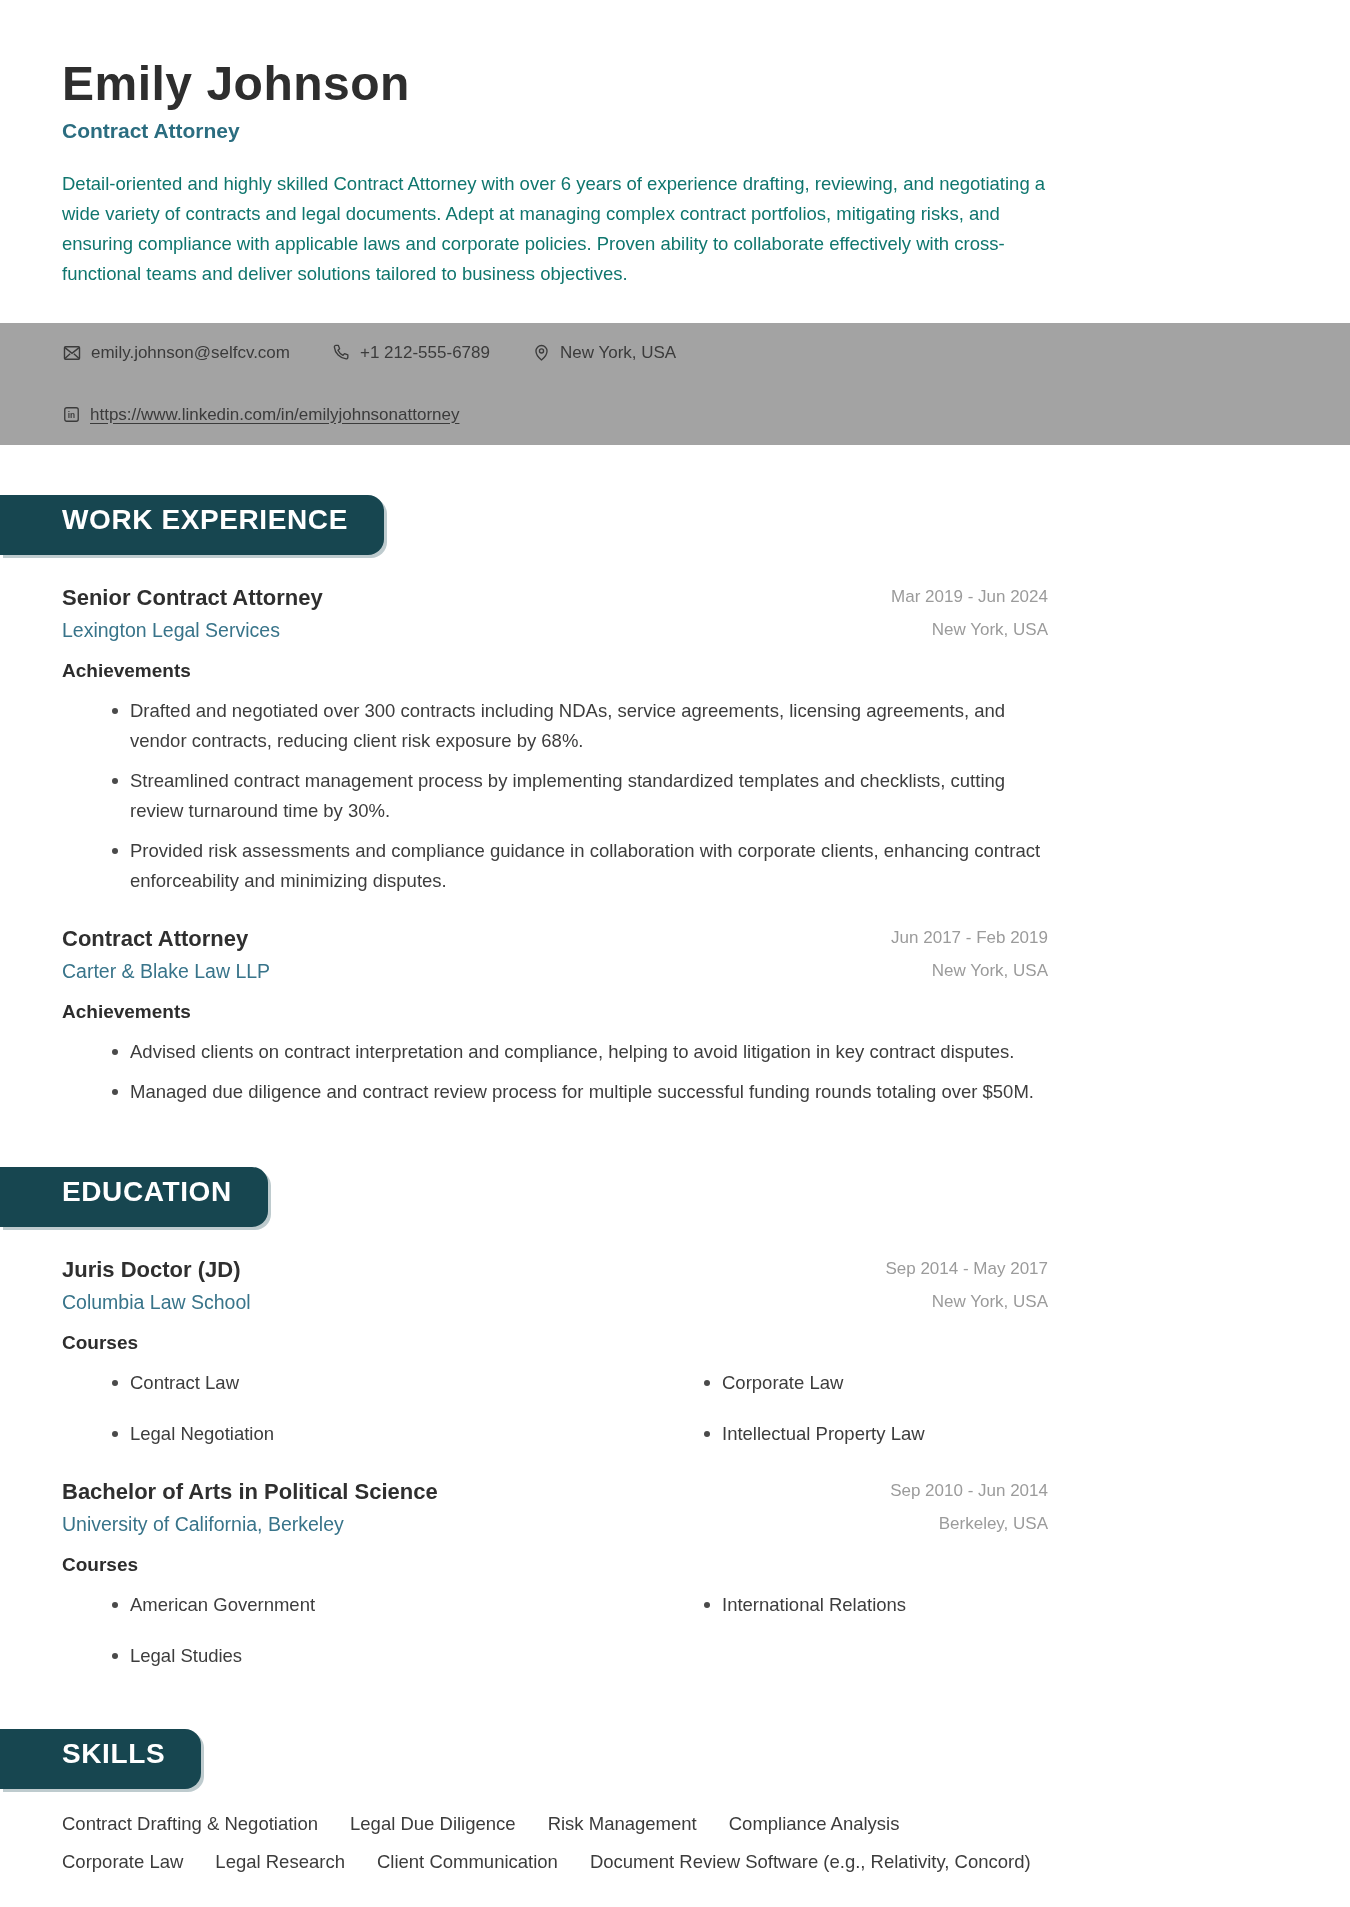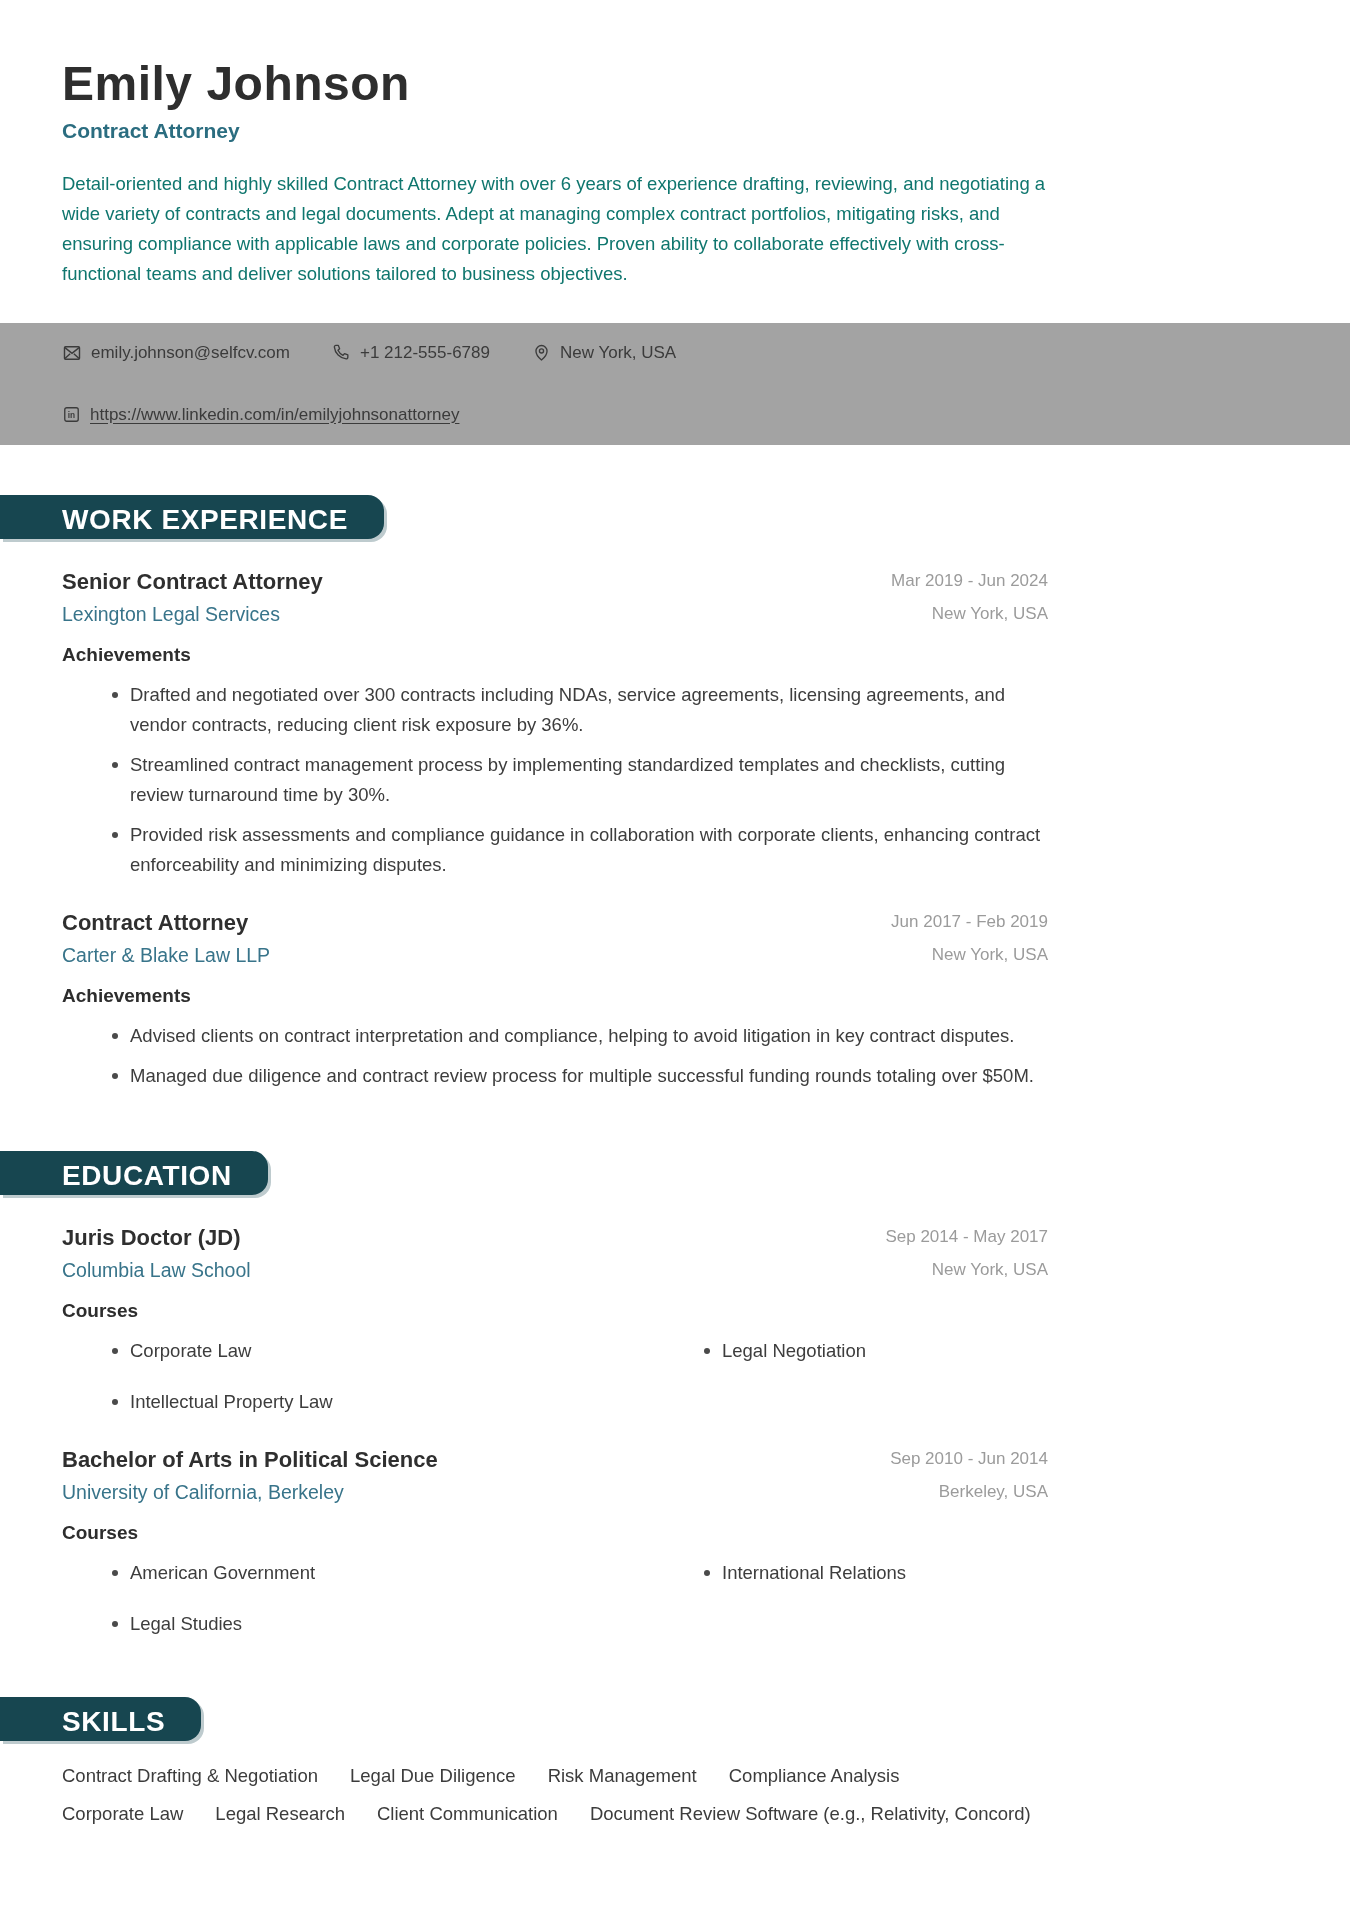--- a/index.html
+++ b/index.html
@@ -58,21 +58,21 @@
   
   .banner {
     margin-top: 36px;
     display: inline-block;
     background: #174650;
     color: #ffffff;
     font-size: 28px;
     font-weight: 800;
     letter-spacing: 0.6px;
     line-height: 50px;
-    height: 44px;
+    height: 60px;
     padding: 0 36px 0 62px;
     border-radius: 0 16px 16px 0;
     box-shadow: 3px 3px 0 rgba(23, 70, 80, 0.28);
   }
 
   
   .entry { margin-top: 30px; }
   .entry-head { display: flex; justify-content: space-between; align-items: flex-start; }
   .entry-title { font-size: 22px; font-weight: 800; color: #2f2f2f; }
   .entry-org { margin-top: 8px; font-size: 19.5px; color: #38748a; }
@@ -202,21 +202,21 @@
         <div class="entry-title">Senior Contract Attorney</div>
         <div class="entry-org">Lexington Legal Services</div>
       </div>
       <div class="entry-meta">
         <div class="entry-dates">Mar 2019 - Jun 2024</div>
         <div class="entry-loc">New York, USA</div>
       </div>
     </div>
     <div class="sub-label">Achievements</div>
     <ul class="bullets">
-      <li>Drafted and negotiated over 300 contracts including NDAs, service agreements, licensing agreements, and vendor contracts, reducing client risk exposure by 36%.</li>
+      <li>Drafted and negotiated over 300 contracts including NDAs, service agreements, licensing agreements, and vendor contracts, reducing client risk exposure by 68%.</li>
       <li>Streamlined contract management process by implementing standardized templates and checklists, cutting review turnaround time by 30%.</li>
       <li>Provided risk assessments and compliance guidance in collaboration with corporate clients, enhancing contract enforceability and minimizing disputes.</li>
     </ul>
   </div>
 
   
   <div class="entry inset">
     <div class="entry-head">
       <div>
         <div class="entry-title">Contract Attorney</div>
@@ -245,20 +245,21 @@
         <div class="entry-title">Juris Doctor (JD)</div>
         <div class="entry-org">Columbia Law School</div>
       </div>
       <div class="entry-meta">
         <div class="entry-dates">Sep 2014 - May 2017</div>
         <div class="entry-loc">New York, USA</div>
       </div>
     </div>
     <div class="sub-label">Courses</div>
     <ul class="courses">
+      <li>Contract Law</li>
       <li>Corporate Law</li>
       <li>Legal Negotiation</li>
       <li>Intellectual Property Law</li>
     </ul>
   </div>
 
   
   <div class="entry inset">
     <div class="entry-head">
       <div>

